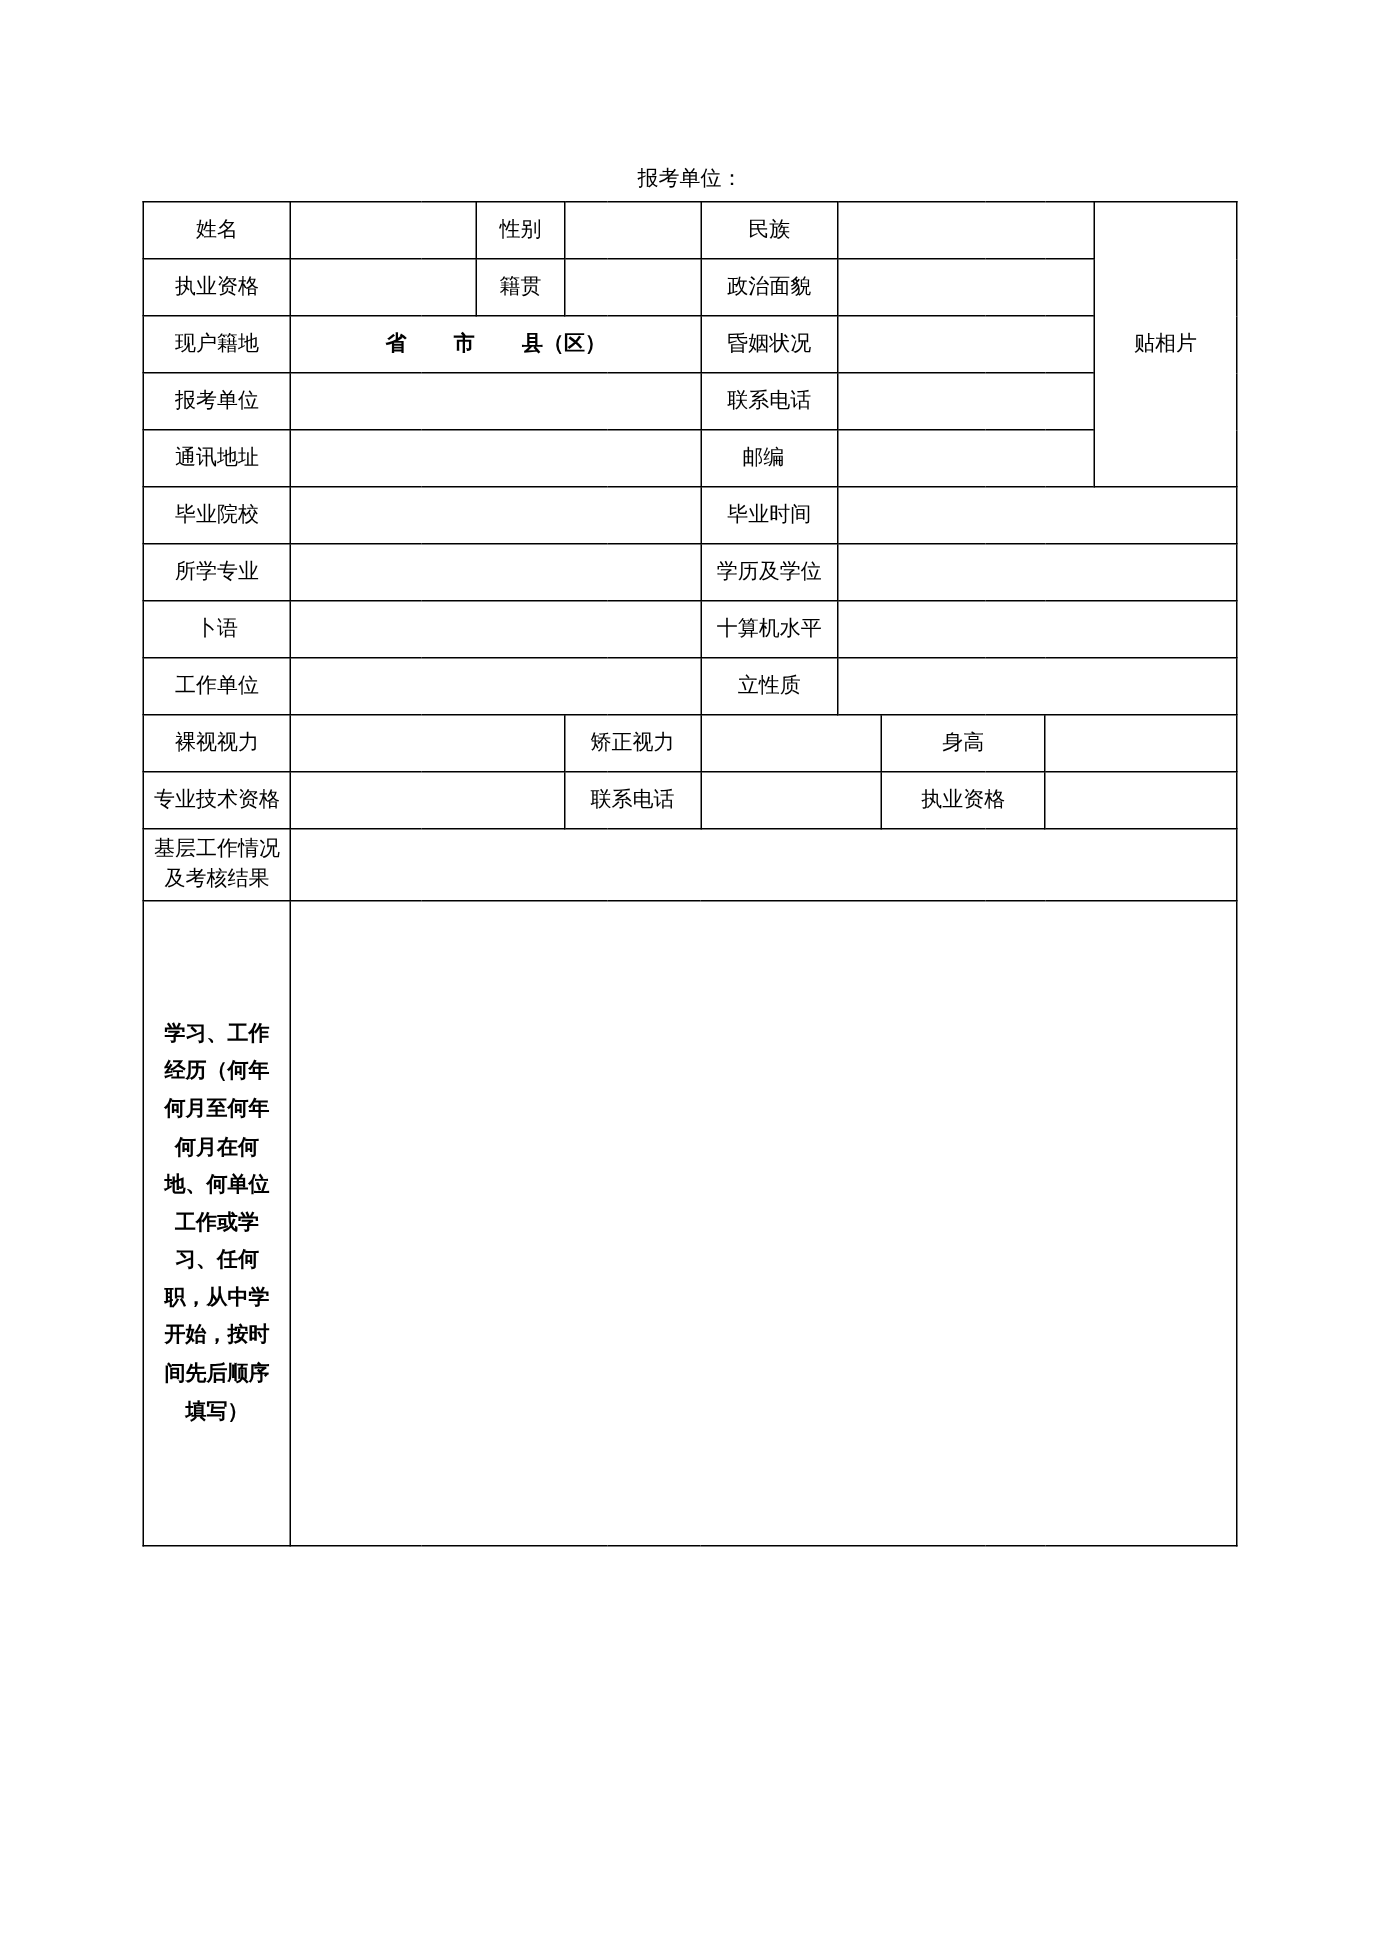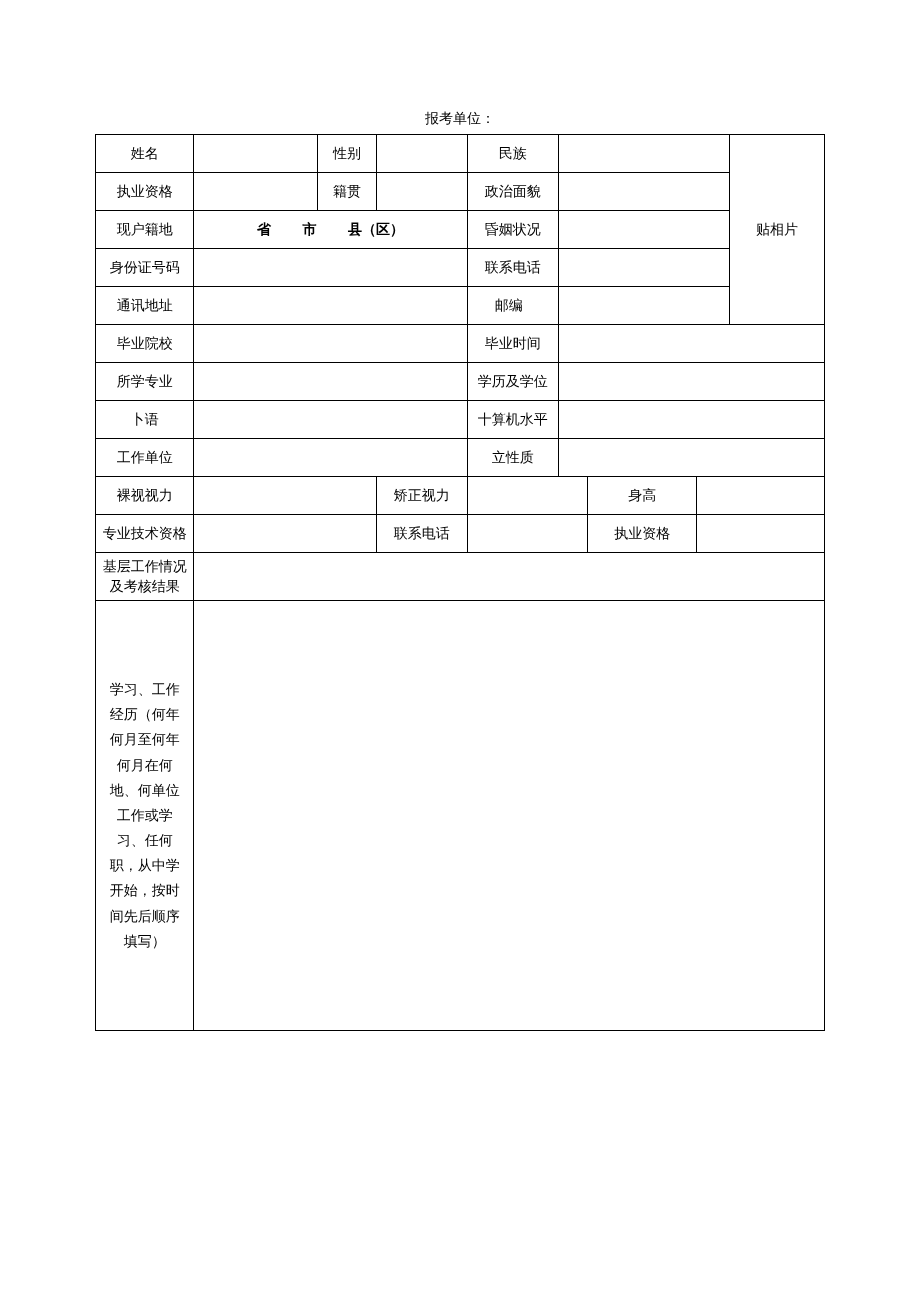--- a/index.html
+++ b/index.html
@@ -58,20 +58,21 @@
     td.label {
       font-size: 14px;
     }
     td.tall {
       height: 48px;
     }
     td.experience {
       height: 430px;
       line-height: 1.8;
       padding: 10px 8px;
+      font-weight: bold;
     }
     .address-cell {
       text-align: center;
       font-weight: bold;
     }
     .address-cell span {
       display: inline-block;
       margin: 0 14px;
     }
   </style>
@@ -125,21 +126,21 @@
       <td colspan="5" class="address-cell">
         <span>省</span>
         <span>市</span>
         <span>县（区）</span>
       </td>
       <td class="label">昏姻状况</td>
       <td colspan="4"></td>
     </tr>
 
     <tr>
-      <td class="label">身份证号码</td>
+      <td class="label">报考单位</td>
       <td colspan="5"></td>
       <td class="label">联系电话</td>
       <td colspan="4"></td>
     </tr>
 
     <tr>
       <td class="label">通讯地址</td>
       <td colspan="5"></td>
       <td class="label" style="padding-right:10px">邮编</td>
       <td colspan="4"></td>

